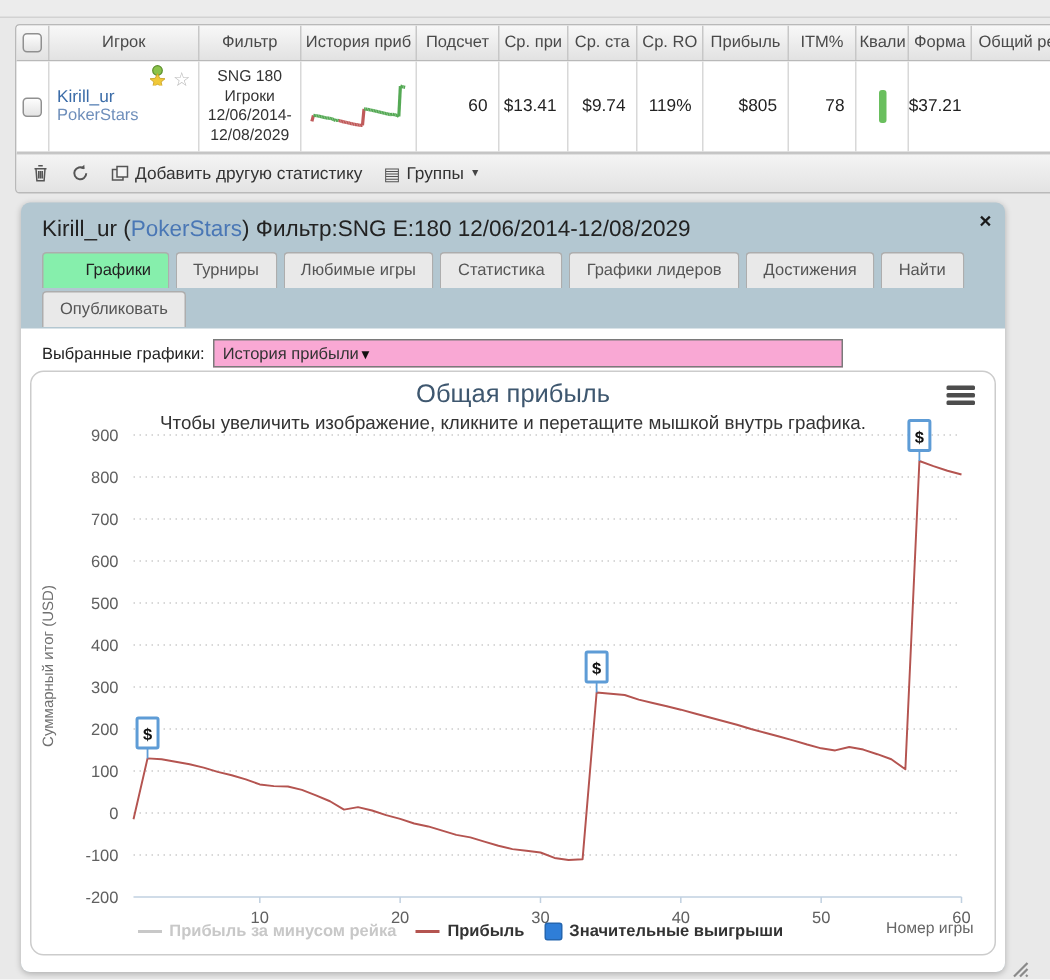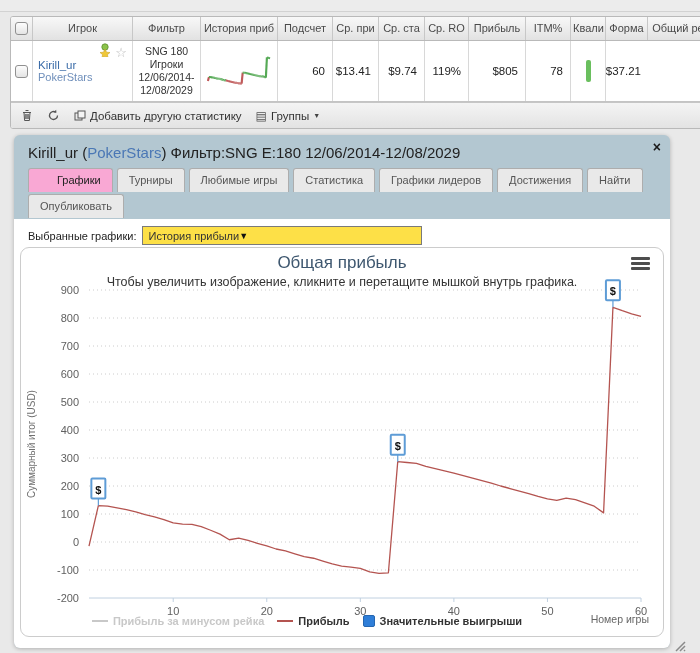--- a/index.html
+++ b/index.html
@@ -41,25 +41,25 @@
   .caret-sm{font-size:7px;color:#444;}
   
   .panel{position:absolute;left:14px;top:135px;width:656px;height:513px;background:#b3c7d1;border-radius:6px;box-shadow:0 1px 4px rgba(0,0,0,.25);}
   .panel-close{position:absolute;right:9px;top:5px;font-size:14px;font-weight:bold;color:#1a1a1a;cursor:default;line-height:14px;}
   .ptitle{position:absolute;left:14px;top:9px;font-size:15px;color:#222;white-space:nowrap;}
   .ptitle a{color:#4a77b5;text-decoration:none;}
   .tabrow{position:absolute;left:14px;display:flex;gap:4px;}
   .tabrow.r1{top:33px;}
   .tabrow.r2{top:59px;}
   .tab{font-size:11px;color:#555;background:#e9e9e9;border:1px solid #adadad;border-bottom:none;border-radius:3px 3px 0 0;padding:5px 11px 6px;white-space:nowrap;}
-  .tab.active{background:#f9a8d4;color:#222;padding-left:28px;}
+  .tab.active{background:#86efac;color:#222;padding-left:28px;}
   .pbody{position:absolute;left:0;top:84px;right:0;bottom:0;background:#fff;border-radius:0 0 6px 6px;}
   .selrow{position:absolute;left:14px;top:7px;display:flex;align-items:center;gap:6px;}
   .sellabel{font-size:11px;color:#222;}
-  .select{width:280px;height:19px;border:1px solid #7a7a7a;background:#fde047;font-size:11px;display:flex;align-items:center;justify-content:flex-start;padding:0 5px;}
+  .select{width:420px;height:19px;border:1px solid #7a7a7a;background:#f9a8d4;font-size:11px;display:flex;align-items:center;justify-content:flex-start;padding:0 5px;}
   .select .caret{font-size:9px;color:#111;}
   
   .chartbox{position:absolute;left:6px;top:28px;width:644px;height:390px;border:1px solid #ccc;border-radius:9px;background:#fff;overflow:hidden;}
   .ctitle{position:absolute;top:5px;left:0;width:100%;text-align:center;font-size:17px;color:#3E576F;}
   .csub{position:absolute;top:27px;left:0;width:100%;text-align:center;font-size:12.5px;color:#333;}
   .burger{position:absolute;top:9px;right:13px;width:19px;cursor:default;}
   .burger i{display:block;height:3px;background:#4d4d4d;margin-bottom:2px;border-radius:1px;}
   .chart-svg{position:absolute;left:0;top:0;width:642px;height:372px;font-family:"Liberation Sans",sans-serif;}
   .legend{position:absolute;left:0;bottom:9px;width:100%;display:flex;align-items:center;justify-content:center;gap:13px;font-size:11px;font-weight:bold;padding-right:70px;}
   .litem{display:flex;align-items:center;gap:5px;}

